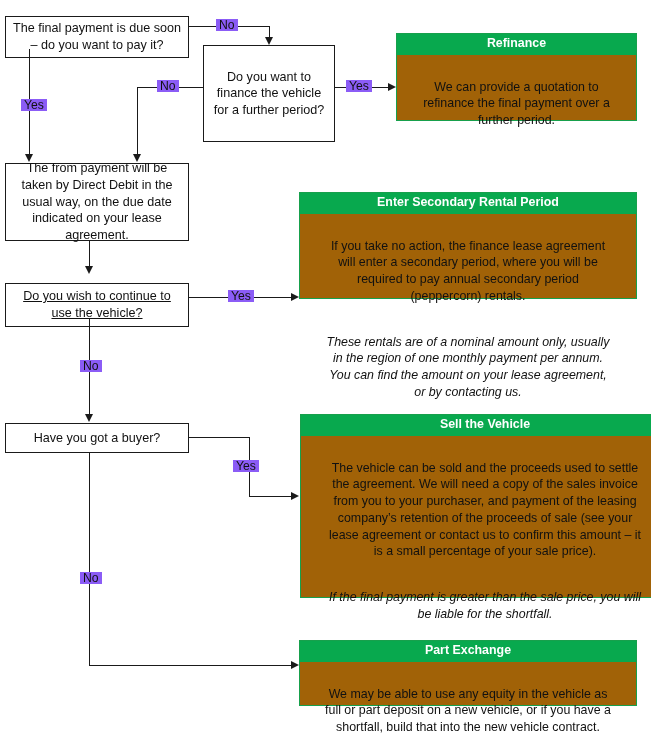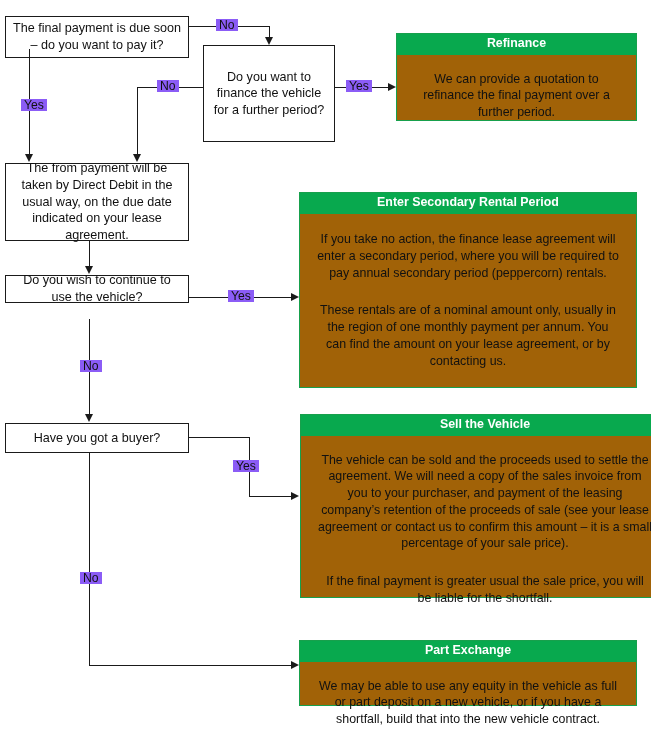--- a/index.html
+++ b/index.html
@@ -57,22 +57,22 @@
     flex: 1;
     text-align: center;
     font-size: 12.4px;
     line-height: 1.35;
     color: #111111;
     padding: 8px 9px;
     display: flex;
     flex-direction: column;
     justify-content: center;
   }
-  .panel-body p { margin: 8px; }
-  .panel-body p + p { margin-top: 13px; }
+  .panel-body p { margin: 16px; }
+  .panel-body p + p { margin-top: 13px; font-style: italic; }
 
   
   .hline {
     position: absolute;
     height: 0;
     border-top: 1.2px solid #1a1a1a;
   }
   .vline {
     position: absolute;
     width: 0;
@@ -113,48 +113,48 @@
   </div>
 
   <div class="node" style="left:203px; top:45px; width:132px; height:97px;">
     <span>Do you want to finance the vehicle for a further period?</span>
   </div>
 
   <div class="node" style="left:5px; top:163px; width:184px; height:78px;">
     <span>The from payment will be taken by Direct Debit in the usual way, on the due date indicated on your lease agreement.</span>
   </div>
 
-  <div class="node" style="left:5px; top:275px; width:184px; height:28px;">
+  <div class="node" style="left:5px; top:283px; width:184px; height:44px;text-decoration:underline;">
     <span>Do you wish to continue to use the vehicle?</span>
   </div>
 
   <div class="node" style="left:5px; top:423px; width:184px; height:30px;">
     <span>Have you got a buyer?</span>
   </div>
 
   <div class="panel" style="left:396px; top:33px; width:241px; height:88px;">
     <div class="panel-head">Refinance</div>
     <div class="panel-body">
       <p>We can provide a quotation to refinance the final payment over a further period.</p>
     </div>
   </div>
 
-  <div class="panel" style="left:299px; top:192px; width:338px; height:196px;">
+  <div class="panel" style="left:299px; top:192px; width:338px; height:107px;">
     <div class="panel-head">Enter Secondary Rental Period</div>
     <div class="panel-body">
       <p>If you take no action, the finance lease agreement will enter a secondary period, where you will be required to pay annual secondary period (peppercorn) rentals.</p>
       <p>These rentals are of a nominal amount only, usually in the region of one monthly payment per annum. You can find the amount on your lease agreement, or by contacting us.</p>
     </div>
   </div>
 
   <div class="panel" style="left:300px; top:414px; width:370px; height:184px;">
     <div class="panel-head">Sell the Vehicle</div>
     <div class="panel-body">
       <p>The vehicle can be sold and the proceeds used to settle the agreement. We will need a copy of the sales invoice from you to your purchaser, and payment of the leasing company’s retention of the proceeds of sale (see your lease agreement or contact us to confirm this amount – it is a small percentage of your sale price).</p>
-      <p>If the final payment is greater usual the sale price, you will be liable for the shortfall.</p>
+      <p>If the final payment is greater than the sale price, you will be liable for the shortfall.</p>
     </div>
   </div>
 
   <div class="panel" style="left:299px; top:640px; width:338px; height:66px;">
     <div class="panel-head">Part Exchange</div>
     <div class="panel-body">
       <p>We may be able to use any equity in the vehicle as full or part deposit on a new vehicle, or if you have a shortfall, build that into the new vehicle contract.</p>
     </div>
   </div>
 

